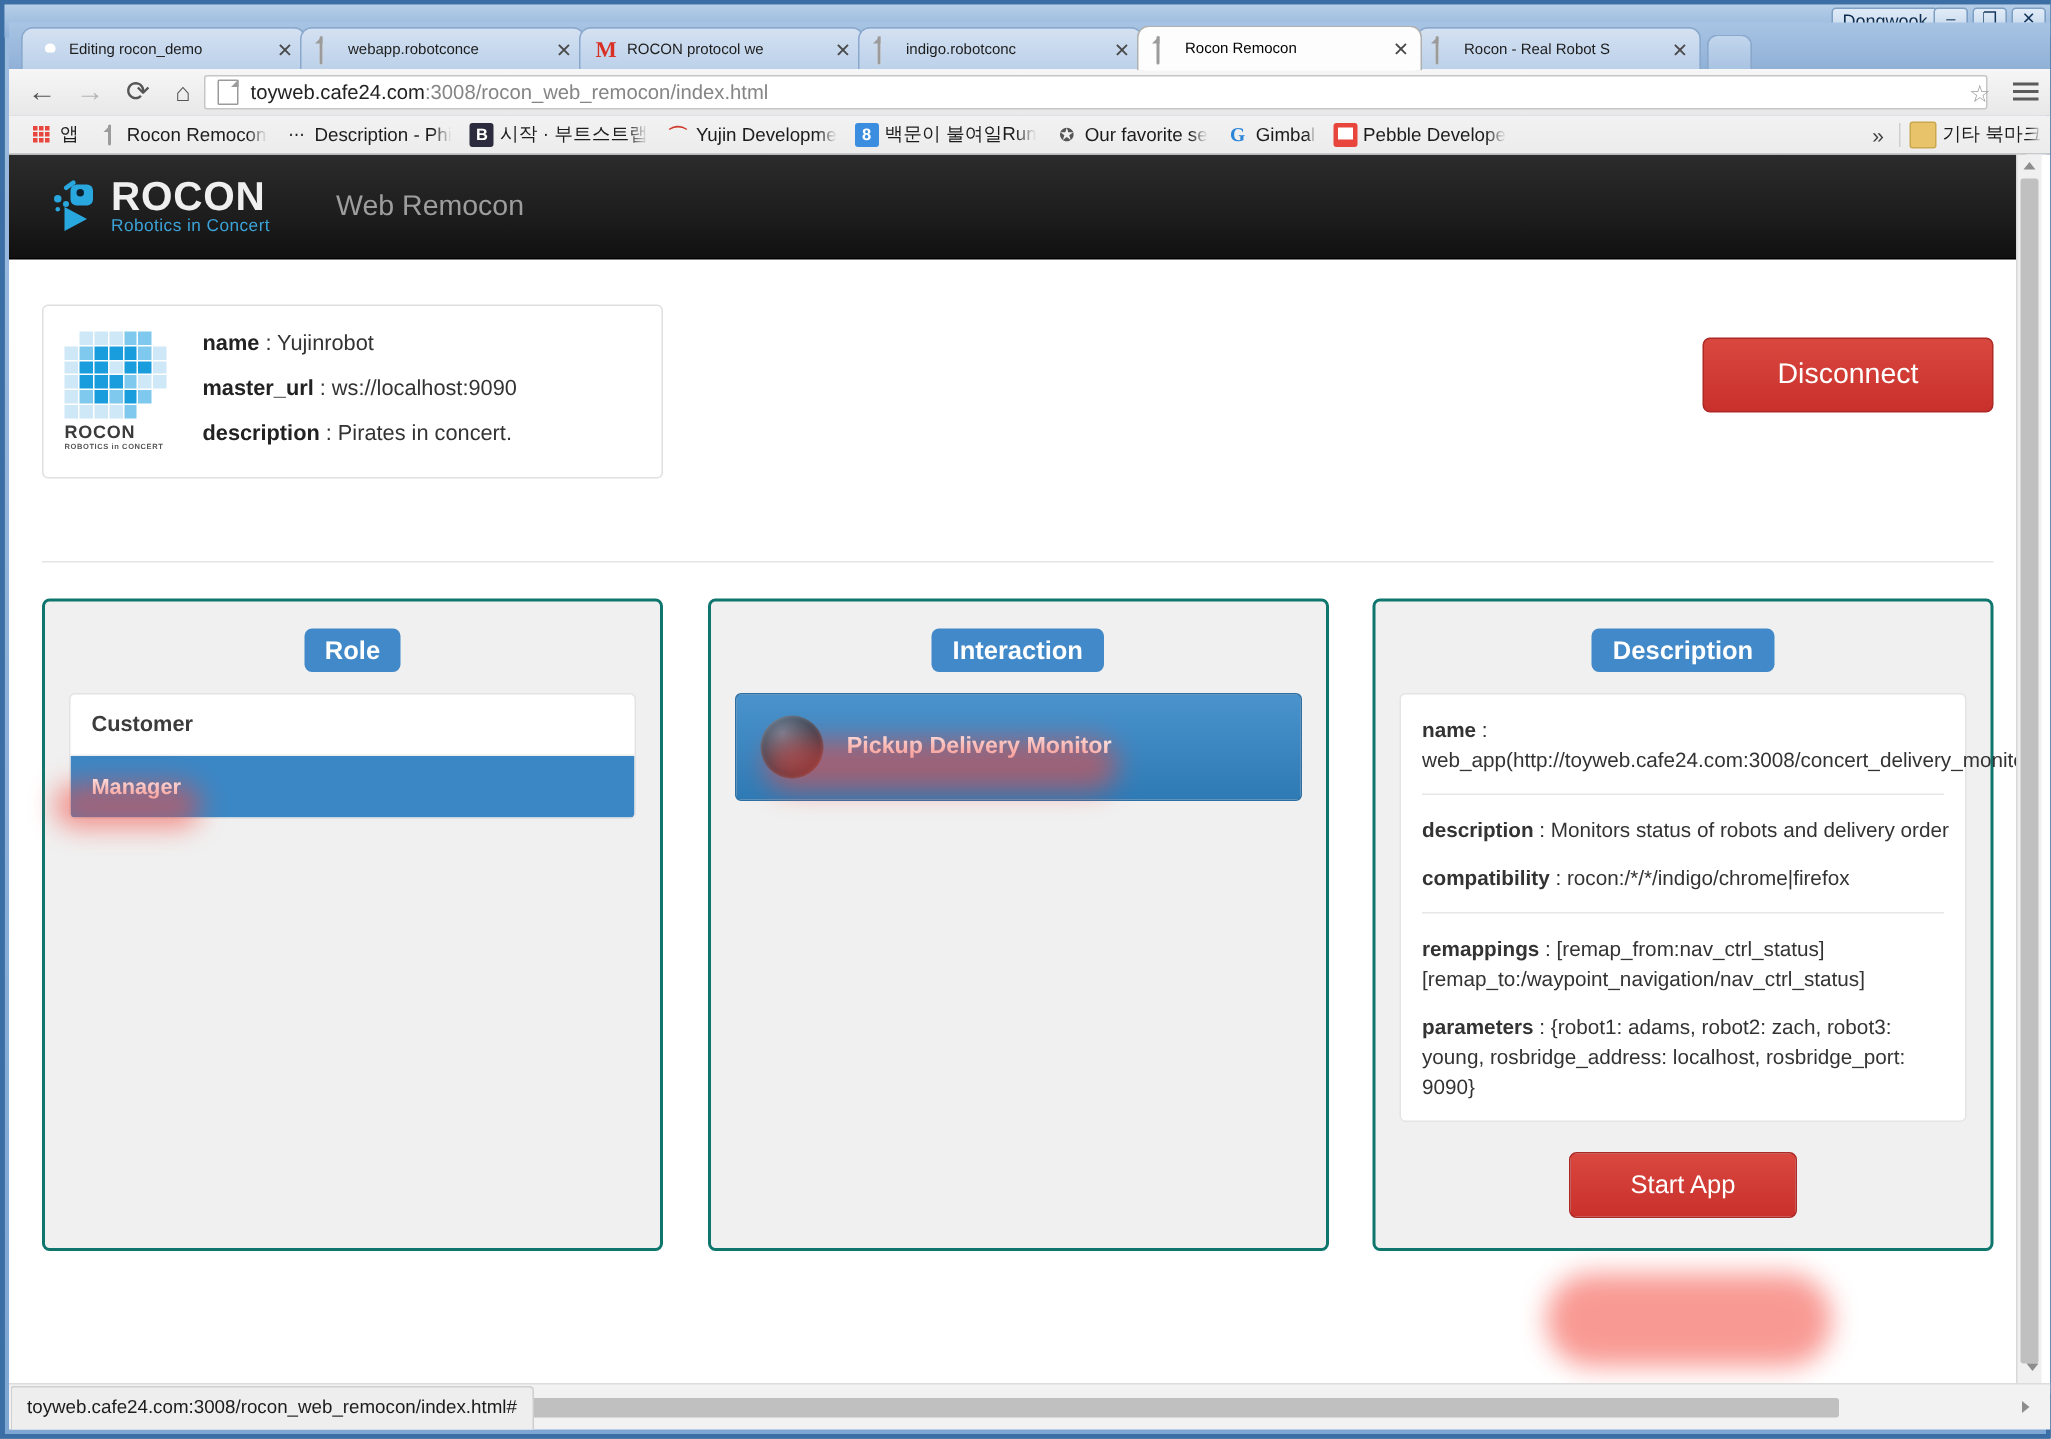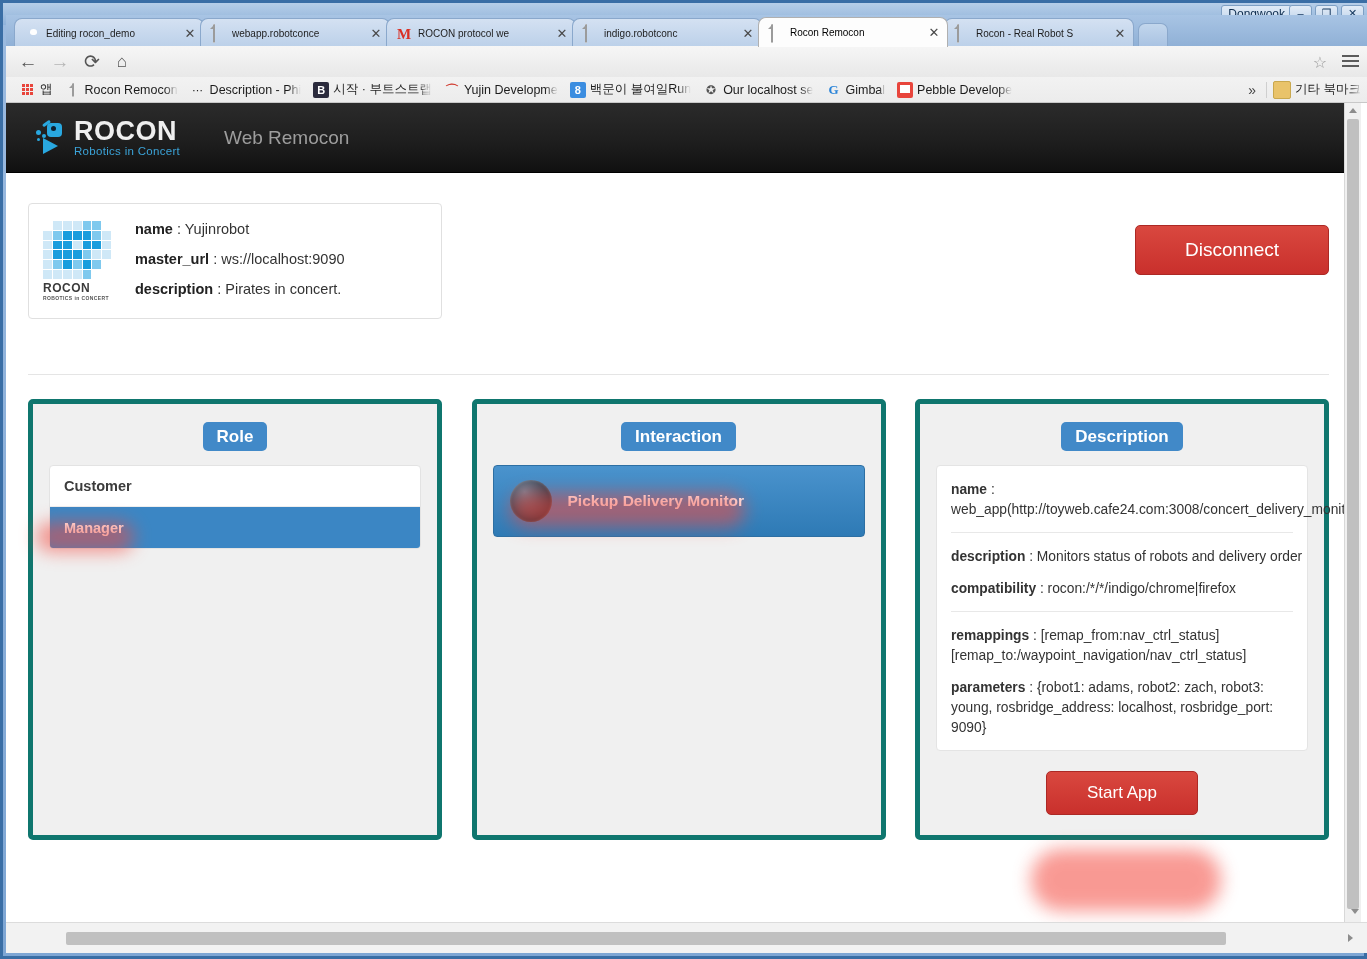--- a/index.html
+++ b/index.html
@@ -438,21 +438,21 @@
   }
 
   
   .panels {
     display: flex;
     justify-content: space-between;
     padding-top: 24px;
   }
   .panel {
     background: #f0f0f0;
-    border: 5px solid #0f766e;
+    border: 2px solid #0f766e;
     border-radius: 5px;
     box-sizing: border-box;
     padding: 18px 16px 20px 16px;
   }
   .panel-role { width: 414px; }
   .panel-interaction { width: 414px; }
   .panel-description { width: 414px; }
   .panel-badge {
     display: block;
     margin: 0 auto 14px auto;
@@ -683,20 +683,24 @@
           <span class="tab-close">✕</span>
         </div>
         <div class="tab-newtab" style="left: 1132px;"></div>
       </div>
 
     <div class="toolbar">
       <div class="nav-btn" style="left:10px">←</div>
       <div class="nav-btn disabled" style="left:42px">→</div>
       <div class="nav-btn" style="left:74px">⟳</div>
       <div class="nav-btn" style="left:104px;font-size:17px">⌂</div>
+      <div class="urlbar">
+        <span class="fav-doc"></span>
+        <span class="pagetext"><span>toyweb.cafe24.com</span><span class="dim">:3008/rocon_web_remocon/index.html</span></span>
+      </div>
       <div class="star">☆</div>
       <div class="hamburger">
           <i></i>
           <i></i>
           <i></i>
         </div>
     </div>
 
     <div class="bookmarks" id="bookmarks">
         <div class="bm">
@@ -728,21 +732,21 @@
         <div class="bm">
           <span class="bm-ico ico-yujin">⌒</span>
           <span class="lbl">Yujin Developme</span>
         </div>
         <div class="bm">
           <span class="bm-ico ico-8">8</span>
           <span class="lbl">백문이 불여일Run</span>
         </div>
         <div class="bm">
           <span class="bm-ico ico-star">✪</span>
-          <span class="lbl">Our localhost se</span>
+          <span class="lbl">Our favorite se</span>
         </div>
         <div class="bm">
           <span class="bm-ico ico-g">G</span>
           <span class="lbl">Gimbal</span>
         </div>
         <div class="bm">
           <span class="bm-ico ico-pebble"></span>
           <span class="lbl">Pebble Develope</span>
         </div>
         <div class="bm-overflow">»</div>
@@ -897,15 +901,16 @@
     <div class="vscroll">
       <div class="arrow-up"></div>
       <div class="thumb"></div>
     </div>
     <div class="hscroll">
       <div class="arrow-d"></div>
       <div class="thumb"></div>
       <div class="arrow-r"></div>
     </div>
 
+    <div class="statusbar">toyweb.cafe24.com:3008/rocon_web_remocon/index.html#</div>
 
   </div>
 </div>
 
 </body></html>

